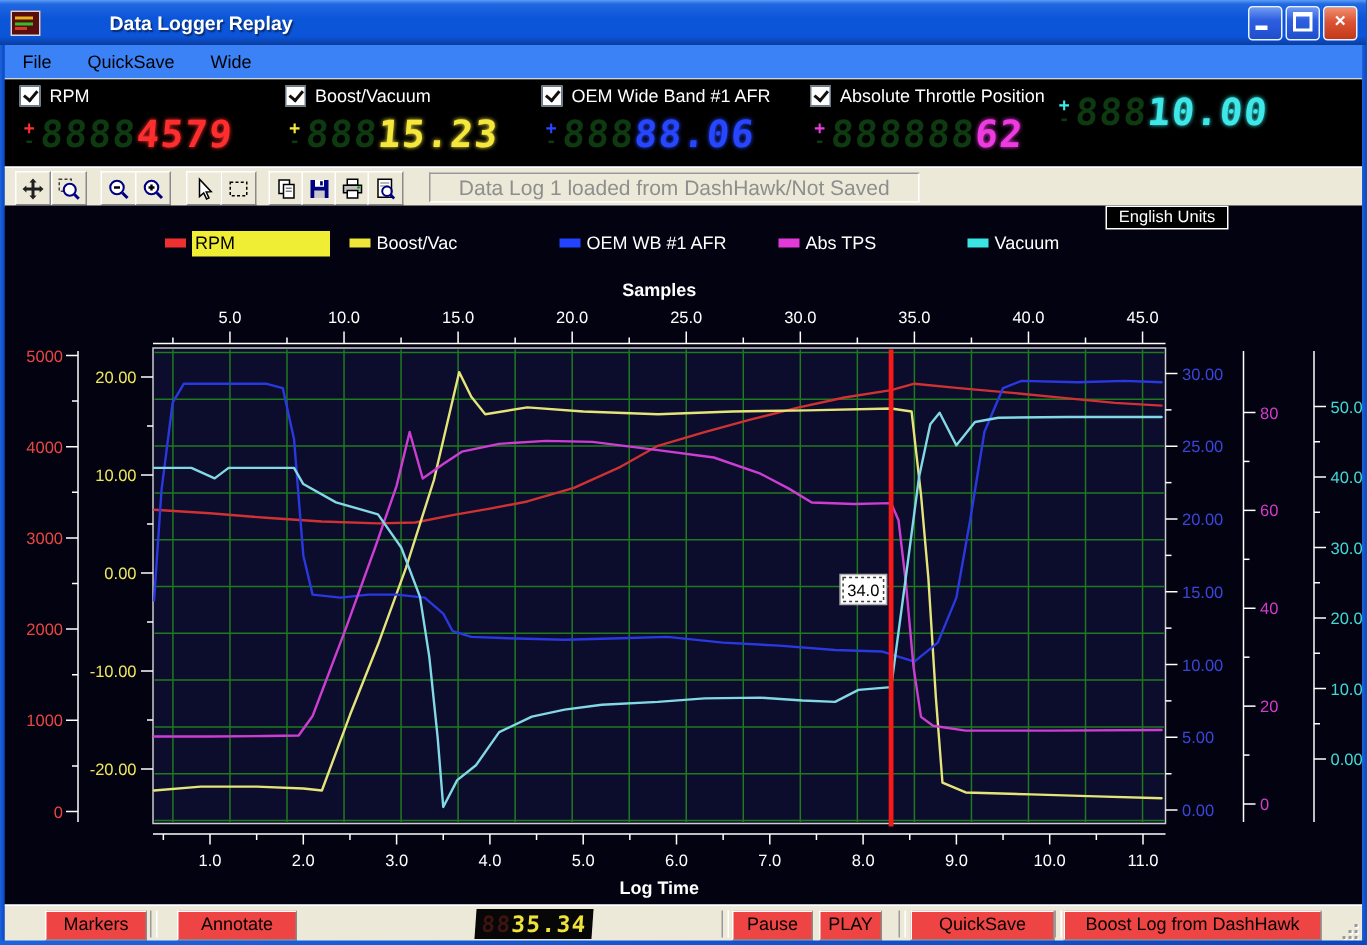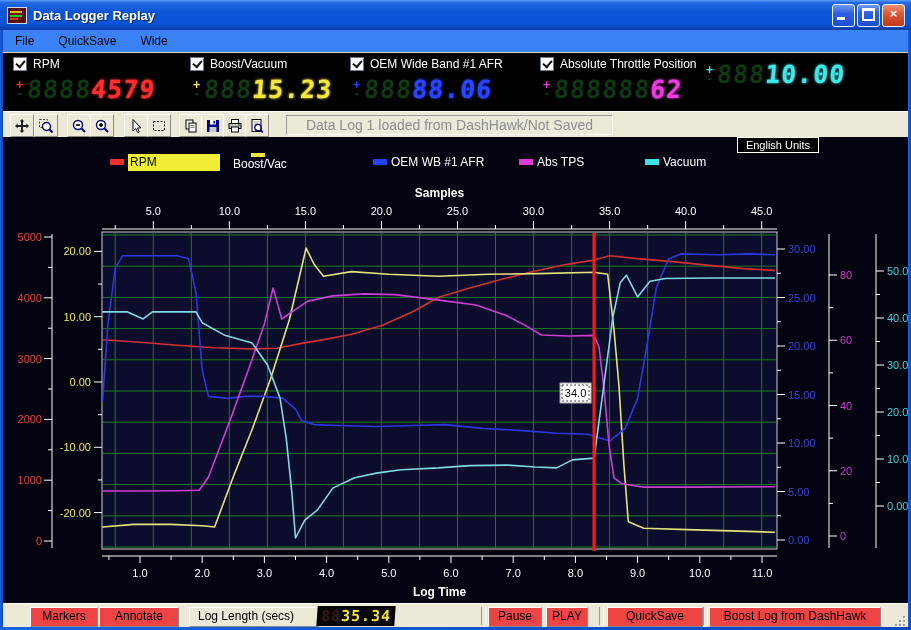--- a/index.html
+++ b/index.html
@@ -4,21 +4,21 @@
 <style>
   html,body{margin:0;padding:0;background:#3a6ea5;}
   #win{position:relative;width:911px;height:630px;font-family:"Liberation Sans",sans-serif;
        background:#0a4fd0;overflow:hidden;user-select:none;}
   
   .titlebar{position:absolute;left:0;top:0;width:911px;height:30px;
     background:linear-gradient(180deg,#5a9cf5 0%,#2268e2 9%,#0b55d8 40%,#0c55da 80%,#0a3d9e 100%);
     display:flex;align-items:center;}
   .app-icon{width:18px;height:15px;margin:0 6px 0 7px;border:1px solid #cfd8e8;background:#5a0d0d;position:relative;}
   .app-icon i{position:absolute;display:block;}
-  .title-text{color:#fff;font-weight:bold;font-size:13px;text-shadow:1px 1px 1px #0a2a66;}
+  .title-text{color:#fff;font-weight:bold;font-size:13px;text-shadow:1px 1px 1px #0a2a66;margin-left:40px;}
   .winbtns{margin-left:auto;display:flex;gap:2px;padding-right:6px;}
   .winbtn{width:21px;height:21px;border-radius:3px;border:1px solid #eaf2ff;color:#fff;
     font-size:13px;font-weight:bold;line-height:18px;text-align:center;
     background:linear-gradient(180deg,#6f9bf2 0%,#2e5fe0 40%,#1f4ecc 100%);}
   .winbtn.close{background:linear-gradient(180deg,#ef9072 0%,#dd5335 45%,#c23a18 100%);}
   .winbtn .mini{display:block;width:8px;height:3px;background:#fff;margin:12px 0 0 4px;}
   .winbtn .maxi{display:block;width:9px;height:8px;border:2px solid #fff;border-top-width:3px;margin:3px auto 0;}
   
   .menubar{position:absolute;left:3px;top:30px;width:905px;height:22px;background:#3b82f6;
     display:flex;align-items:center;font-size:12px;color:#000;border-bottom:1px solid #d8d4c0;}
@@ -122,21 +122,21 @@
        <span class="chk-label">Boost/Vacuum</span>
      </div>
      <div class="led">
        <span class="led-sign">
             <span style="color:#f5e73c">+</span>
             <span class="minus">-</span>
           </span>
        <span class="led-digits"><span class="led-ghost">888</span><span style="color:#f5e73c;text-shadow:0 0 3px #f5e73c">15.23</span></span>
      </div>
       </div>
-      <div class="channel" style="left: 347px;">
+      <div class="channel" style="left: 358px;">
         <div class="chk-row">
        <span class="chk">
             <i></i>
           </span>
        <span class="chk-label">OEM Wide Band #1 AFR</span>
      </div>
      <div class="led">
        <span class="led-sign">
             <span style="color:#2746ff">+</span>
             <span class="minus">-</span>
@@ -439,21 +439,21 @@
           <rect x="562.0600000000001" y="385" width="27" height="16" fill="none" stroke="#404040" stroke-dasharray="2,2"></rect>
           <text x="575.5600000000001" y="397" fill="#000" text-anchor="middle" font-size="11" font-family="&quot;Liberation Sans&quot;,sans-serif" font-weight="normal">34.0</text>
         </g>
       </svg>
     <div class="units-box">English Units</div>
     <div id="legend">
         <div class="legend-item" style="left: 107px;">
           <span class="legend-swatch" style="background:#f03030"></span>
     <span class="legend-label hl">RPM</span>
         </div>
-        <div class="legend-item" style="left: 230px; flex-direction: column;">
+        <div class="legend-item" style="left: 230px;">
           <span class="legend-swatch" style="background:#f0e63a"></span>
     <span class="legend-label ">Boost/Vac</span>
         </div>
         <div class="legend-item" style="left: 370px;">
           <span class="legend-swatch" style="background:#2244ff"></span>
     <span class="legend-label ">OEM WB #1 AFR</span>
         </div>
         <div class="legend-item" style="left: 516px;">
           <span class="legend-swatch" style="background:#e03ad8"></span>
     <span class="legend-label ">Abs TPS</span>
@@ -461,22 +461,21 @@
         <div class="legend-item" style="left: 642px;">
           <span class="legend-swatch" style="background:#3ae4e4"></span>
     <span class="legend-label ">Vacuum</span>
         </div>
       </div>
   </div>
 
   <div class="transport">
     <div class="t-btn" style="left:27px;width:66px">Markers</div>
     <div class="t-div" style="left:97px"></div>
-    <div class="t-btn" style="left:96px;width:78px">Annotate</div>
-    <div class="t-panel" style="left:186px;width:120px">Log Length (secs)</div>
+    <div class="t-btn" style="left:115px;width:78px">Annotate</div>
     <div class="t-led" style="left:314px">
       <span class="ghost">88</span>
         <span class="val">35.34</span>
     </div>
     <div class="t-div" style="left:478px"></div>
     <div class="t-btn" style="left:485px;width:52px">Pause</div>
     <div class="t-btn" style="left:543px;width:40px">PLAY</div>
     <div class="t-div" style="left:596px"></div>
     <div class="t-btn" style="left:604px;width:94px">QuickSave</div>
     <div class="t-div" style="left:700px"></div>

